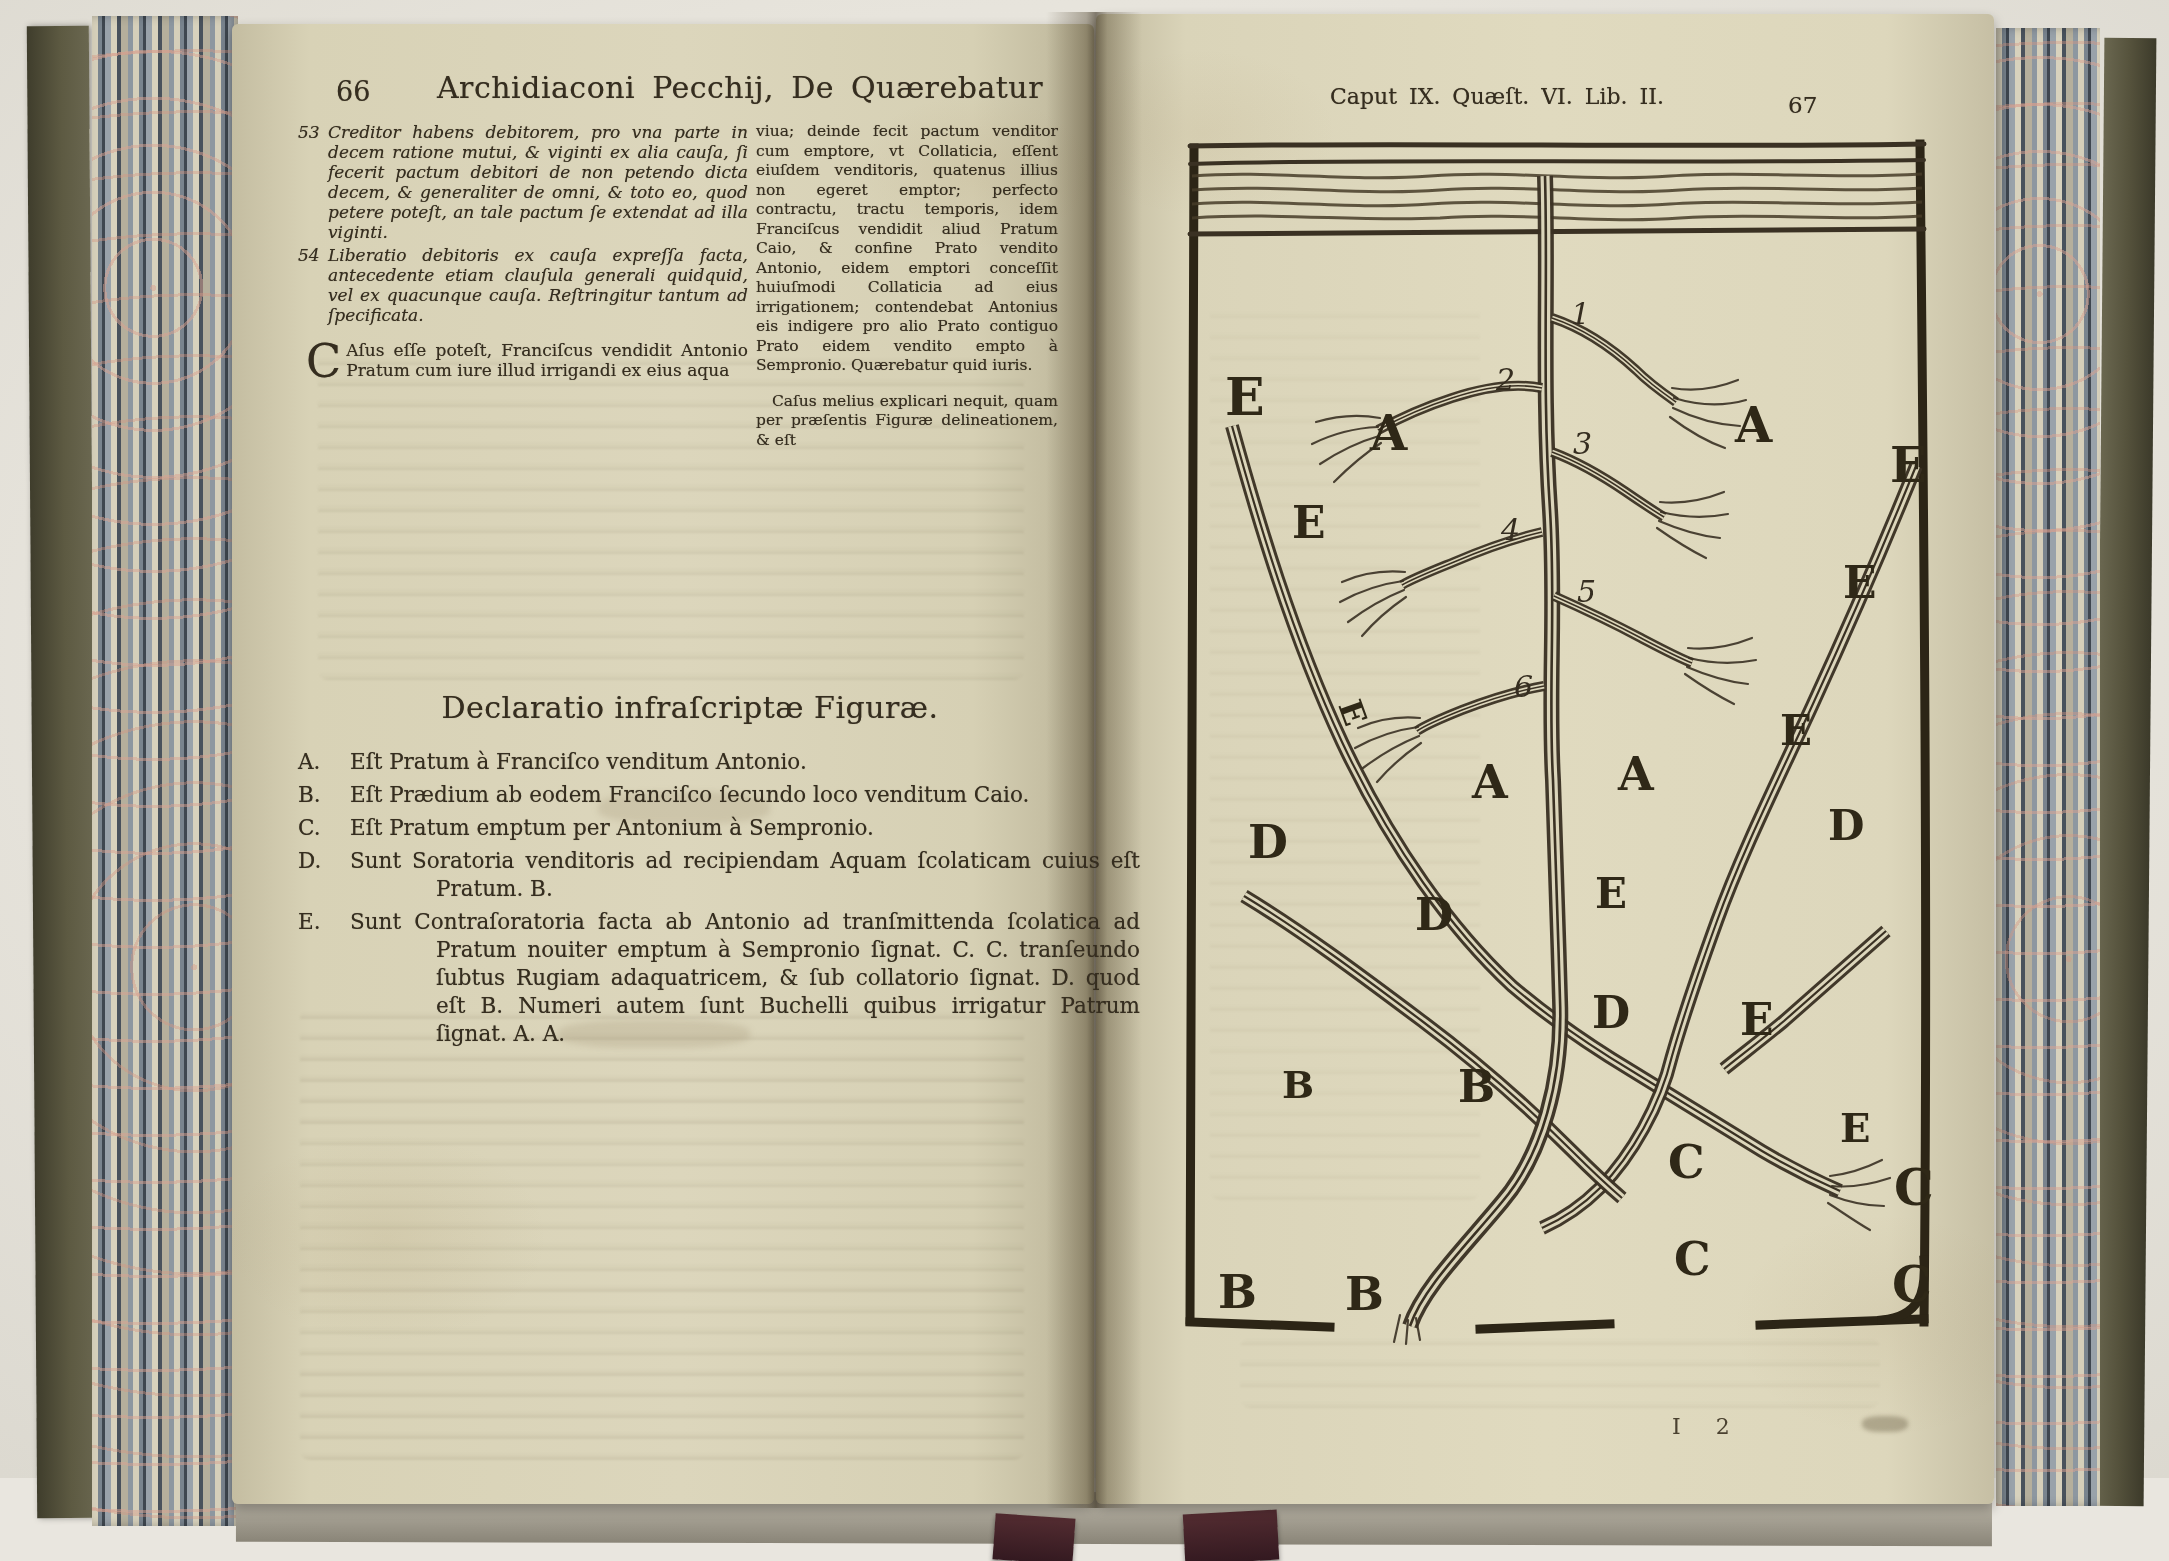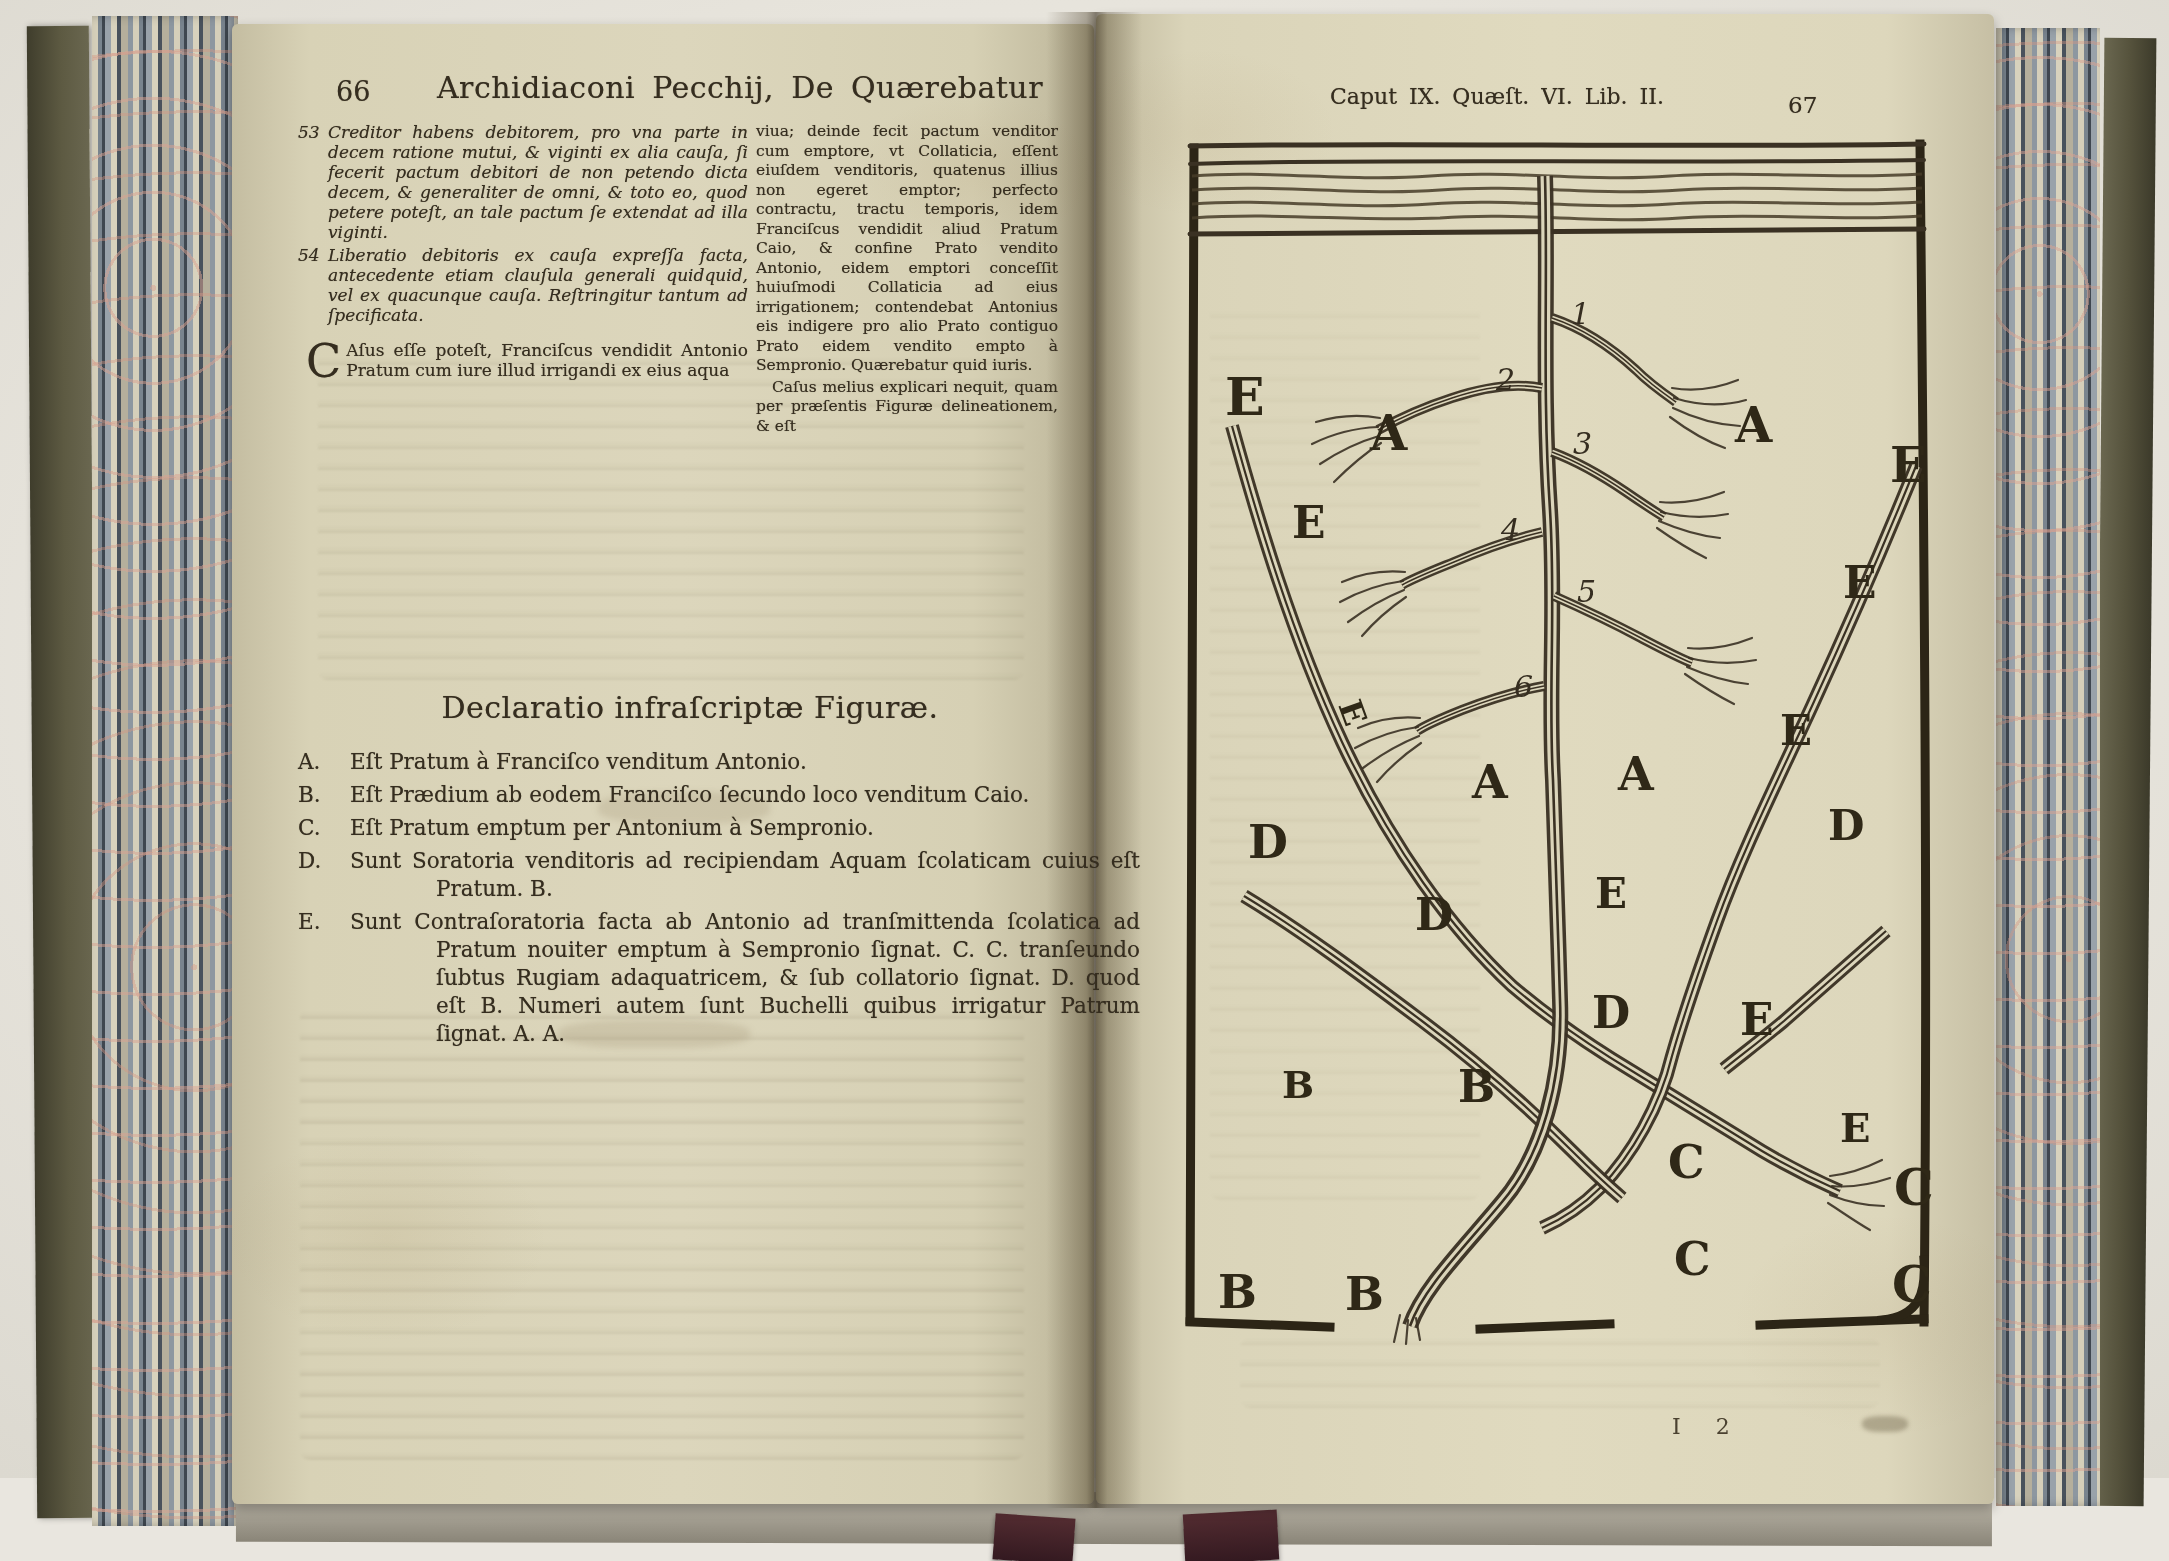--- a/index.html
+++ b/index.html
@@ -49,21 +49,21 @@
   .ink{color:#352d1f;text-shadow:0 0 .7px rgba(53,45,31,.55);}
   .lp-num{position:absolute;left:336px;top:76px;font-size:27px;}
   .lp-title{position:absolute;left:420px;top:70px;width:640px;text-align:center;
     font-size:30px;letter-spacing:.5px;word-spacing:7px;}
   .rp-title{position:absolute;left:1330px;top:84px;font-size:22px;word-spacing:5px;}
   .rp-num{position:absolute;left:1788px;top:92px;font-size:23px;}
   .col{position:absolute;text-align:justify;}
   .col1{left:298px;top:122px;width:450px;font-size:17px;line-height:20px;}
   .col2{left:756px;top:122px;width:302px;font-size:15.5px;line-height:19.5px;}
   .col2 p{margin:0;}
-  .col2 .p2{text-indent:16px;margin-top:2px;}
+  .col2 .p2{text-indent:16px;margin-top:16px;}
   .sum-row{display:flex;font-style:italic;margin-bottom:3px;}
   .sum-num{width:30px;flex:0 0 30px;font-style:italic;}
   .sum-text{flex:1;text-align:justify;}
   .casus{margin-top:15px;padding-left:8px;font-style:normal;}
   .dropcap{float:left;font-size:46px;line-height:38px;margin:2px 5px 0 0;}
   .declaratio{position:absolute;left:440px;top:690px;width:500px;text-align:center;
     font-size:30px;letter-spacing:.5px;}
   .legend{position:absolute;left:298px;top:748px;width:842px;font-size:21.5px;line-height:28px;}
   .lg-row{display:flex;margin-bottom:5px;}
   .lg-key{width:52px;flex:0 0 52px;}

